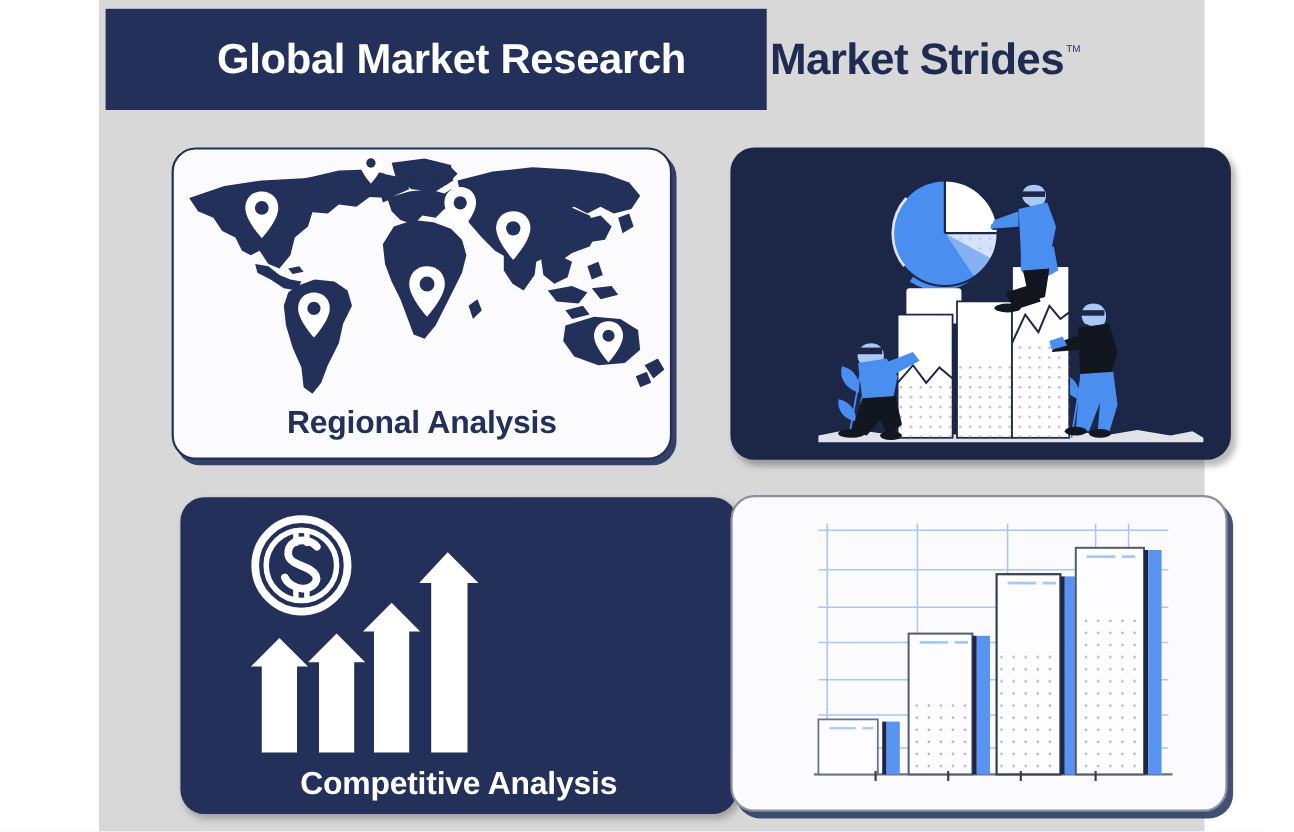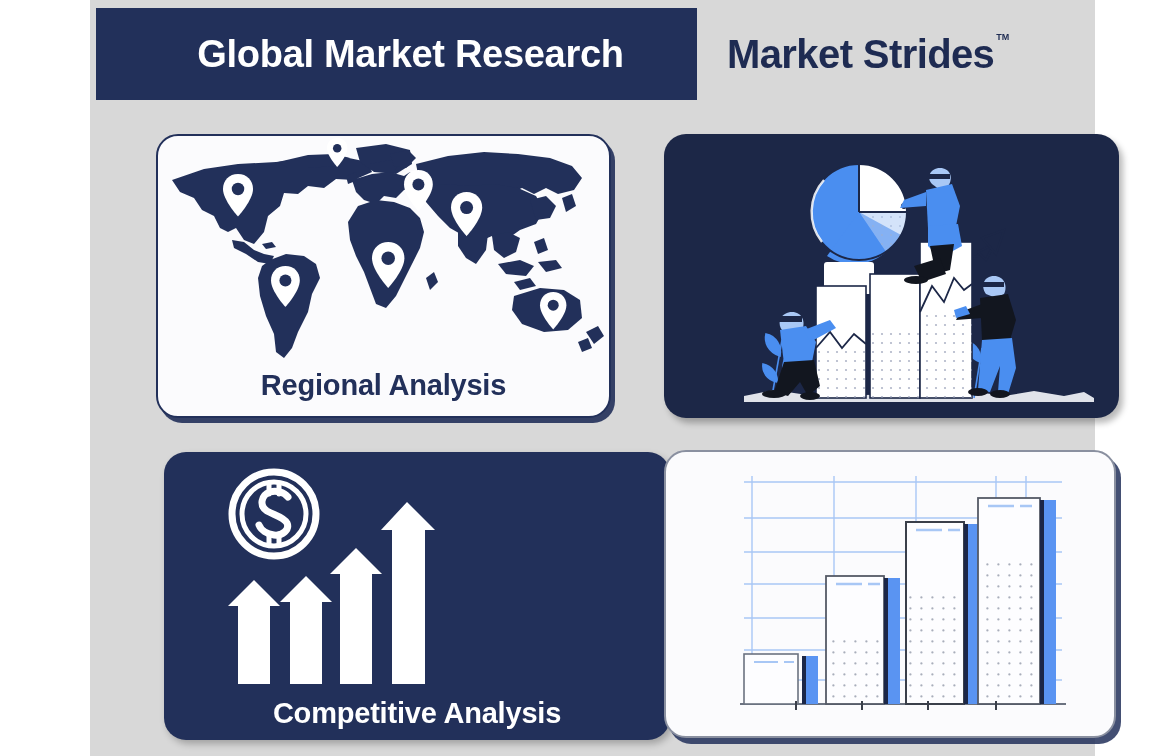--- a/index.html
+++ b/index.html
@@ -34,35 +34,35 @@
   }
   .header-title {
     color: #ffffff;
     font-size: 38px;
     font-weight: bold;
     letter-spacing: -0.3px;
     white-space: nowrap;
   }
   .logo {
     position: absolute;
-    left: 727px; top: 32px;
+    left: 700px; top: 32px;
     display: flex;
-    align-items: flex-start;
+    align-items: center;
     white-space: nowrap;
   }
   .logo-text {
     color: #1e2b52;
     font-size: 40px;
     font-weight: bold;
     letter-spacing: -0.6px;
   }
   .logo-tm {
     color: #1e2b52;
     font-size: 9px;
-    font-weight: bold;
+    font-weight: normal;
     margin-left: 2px;
     margin-bottom: 22px;
   }
   
   .card {
     position: absolute;
     border-radius: 22px;
     overflow: hidden;
     margin-left: 36px;
   }

